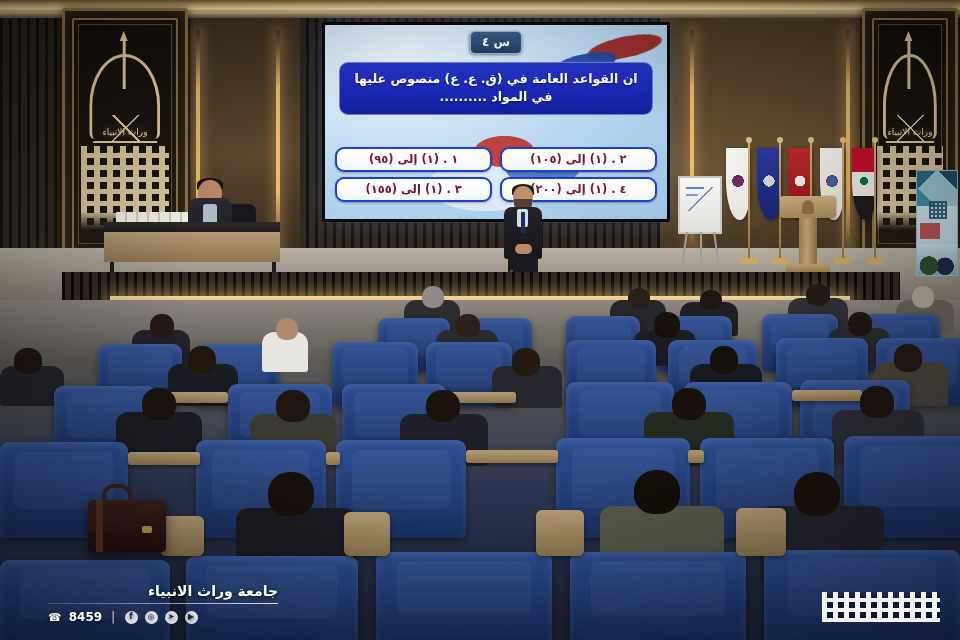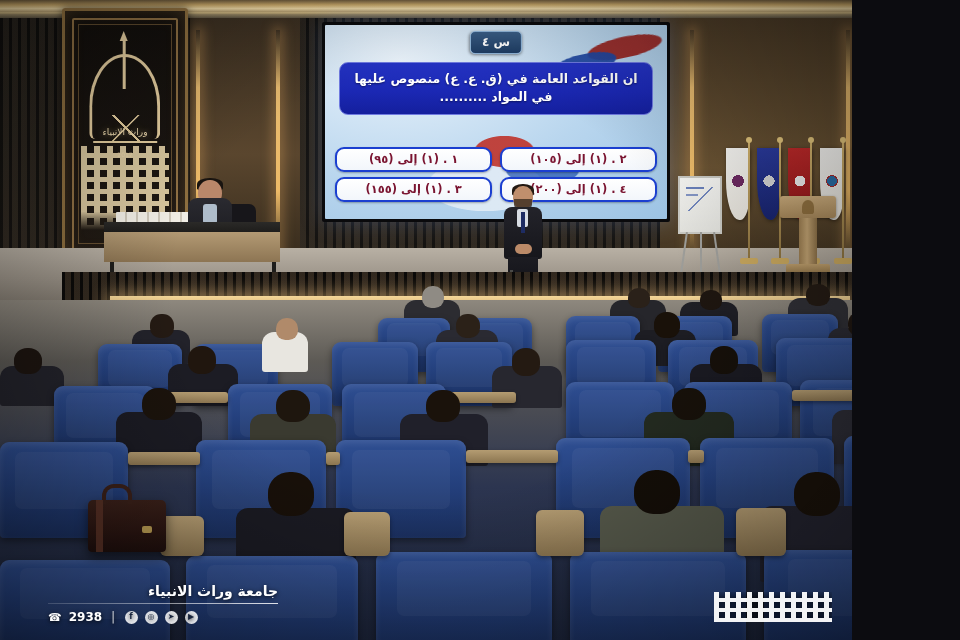--- a/index.html
+++ b/index.html
@@ -1,21 +1,21 @@
 <!DOCTYPE html>
 <html lang="ar"><head>
 <meta charset="utf-8">
 <title>Auditorium Presentation</title>
 <style>
   * { margin:0; padding:0; box-sizing:border-box; }
   html,body { width:960px; height:640px; overflow:hidden; background:#0c0c10; }
   body { font-family:"DejaVu Sans", sans-serif; }
 
   .stage-photo {
-    position:relative; width:852px; height:640px; overflow:hidden;
+    position:relative; width:960px; height:640px; overflow:hidden;
     background:#14161c;
   }
 
   
   .ceiling {
     position:absolute; left:0; top:0; width:960px; height:14px;
     background:linear-gradient(180deg,#6d5a3c 0%,#c9a869 35%,#f0dba8 62%,#8d7448 100%);
   }
   .ceiling-glow {
     position:absolute; left:0; top:12px; width:960px; height:8px;
@@ -668,21 +668,21 @@
     <div class="bc-clasp"></div>
   </div>
 
   <div class="vignette"></div>
 
   <div class="brand">
     <div class="brand-name">جامعة وراث الانبياء</div>
     <div class="brand-rule"></div>
     <div class="brand-contact">
       <span class="phone-glyph">☎</span>
-      <span>2938</span>
+      <span>8459</span>
       <span class="sep">|</span>
       <span class="ico">f</span>
       <span class="ico">◎</span>
       <span class="ico">➤</span>
       <span class="ico">▶</span>
     </div>
   </div>
 
   <div class="corner-logo">
     <div class="kufic-mark"></div>

